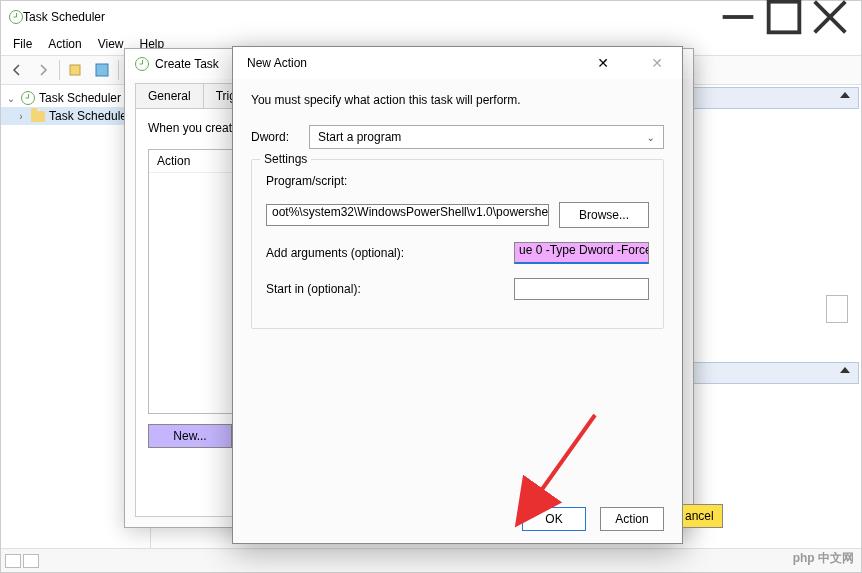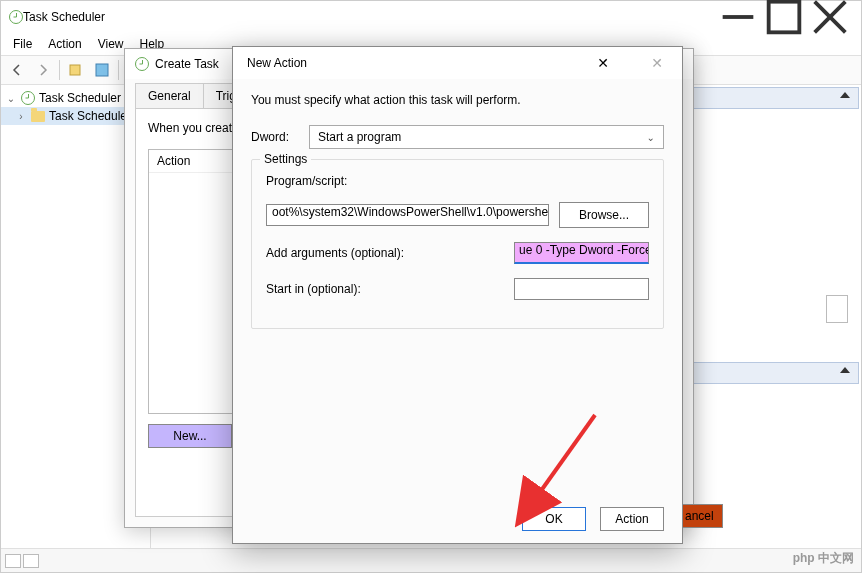--- a/index.html
+++ b/index.html
@@ -227,21 +227,21 @@
         <div class="startin-input"></div>
       </div>
     </div>
   </div>
   <div class="btn-bar">
     <button class="btn primary">OK</button>
     <button class="btn">Action</button>
   </div>
 </div>
 
-<div style="position:absolute; left:683px; top:504px; width:40px; height:24px; border:1px solid #888; border-left:none; background:#c2410c; font-size:12px; display:flex; align-items:center; padding-left:2px;">ancel</div>
+<div style="position:absolute; left:683px; top:504px; width:40px; height:24px; border:1px solid #888; border-left:none; background:#fde047; font-size:12px; display:flex; align-items:center; padding-left:2px;">ancel</div>
 
 <div class="arrow-annot">
   <svg width="100" height="120">
     <defs>
         <marker id="ah" markerWidth="12" markerHeight="12" refX="2" refY="6" orient="auto">
           <path d="M0,0 L0,12 L12,6 z" fill="#e83030"></path>
         </marker>
       </defs>
     <line x1="75" y1="5" x2="18" y2="85" stroke="#e83030" stroke-width="4" marker-end="url(#ah)"></line>
   </svg>

